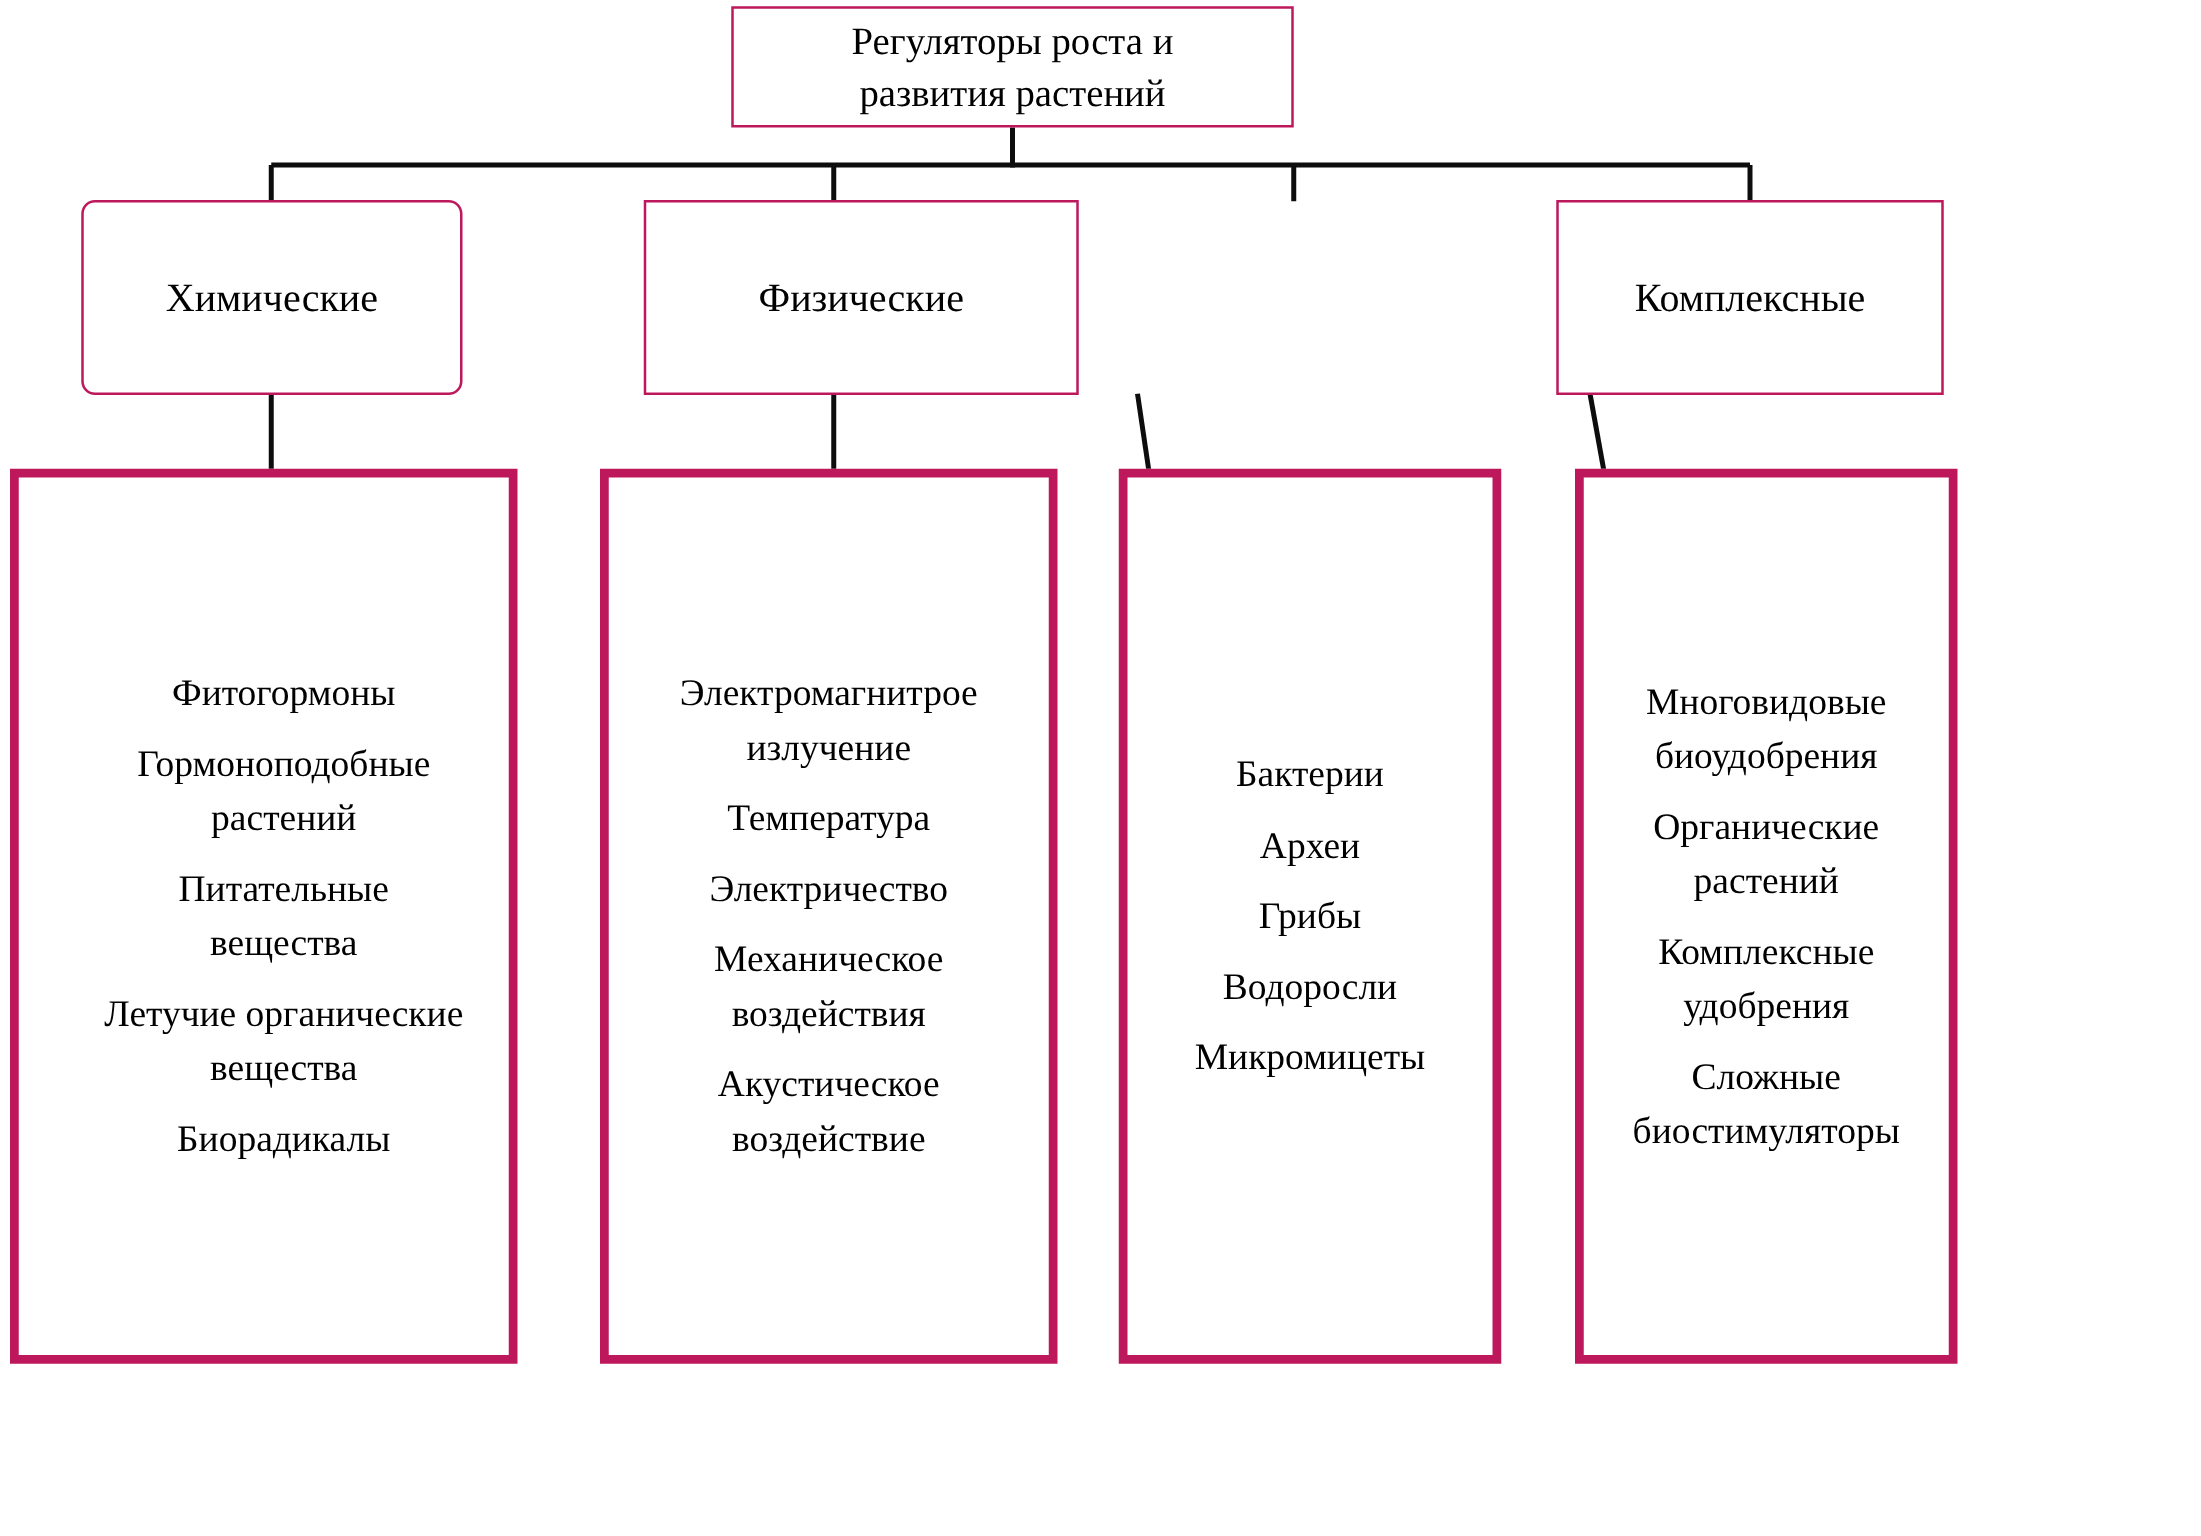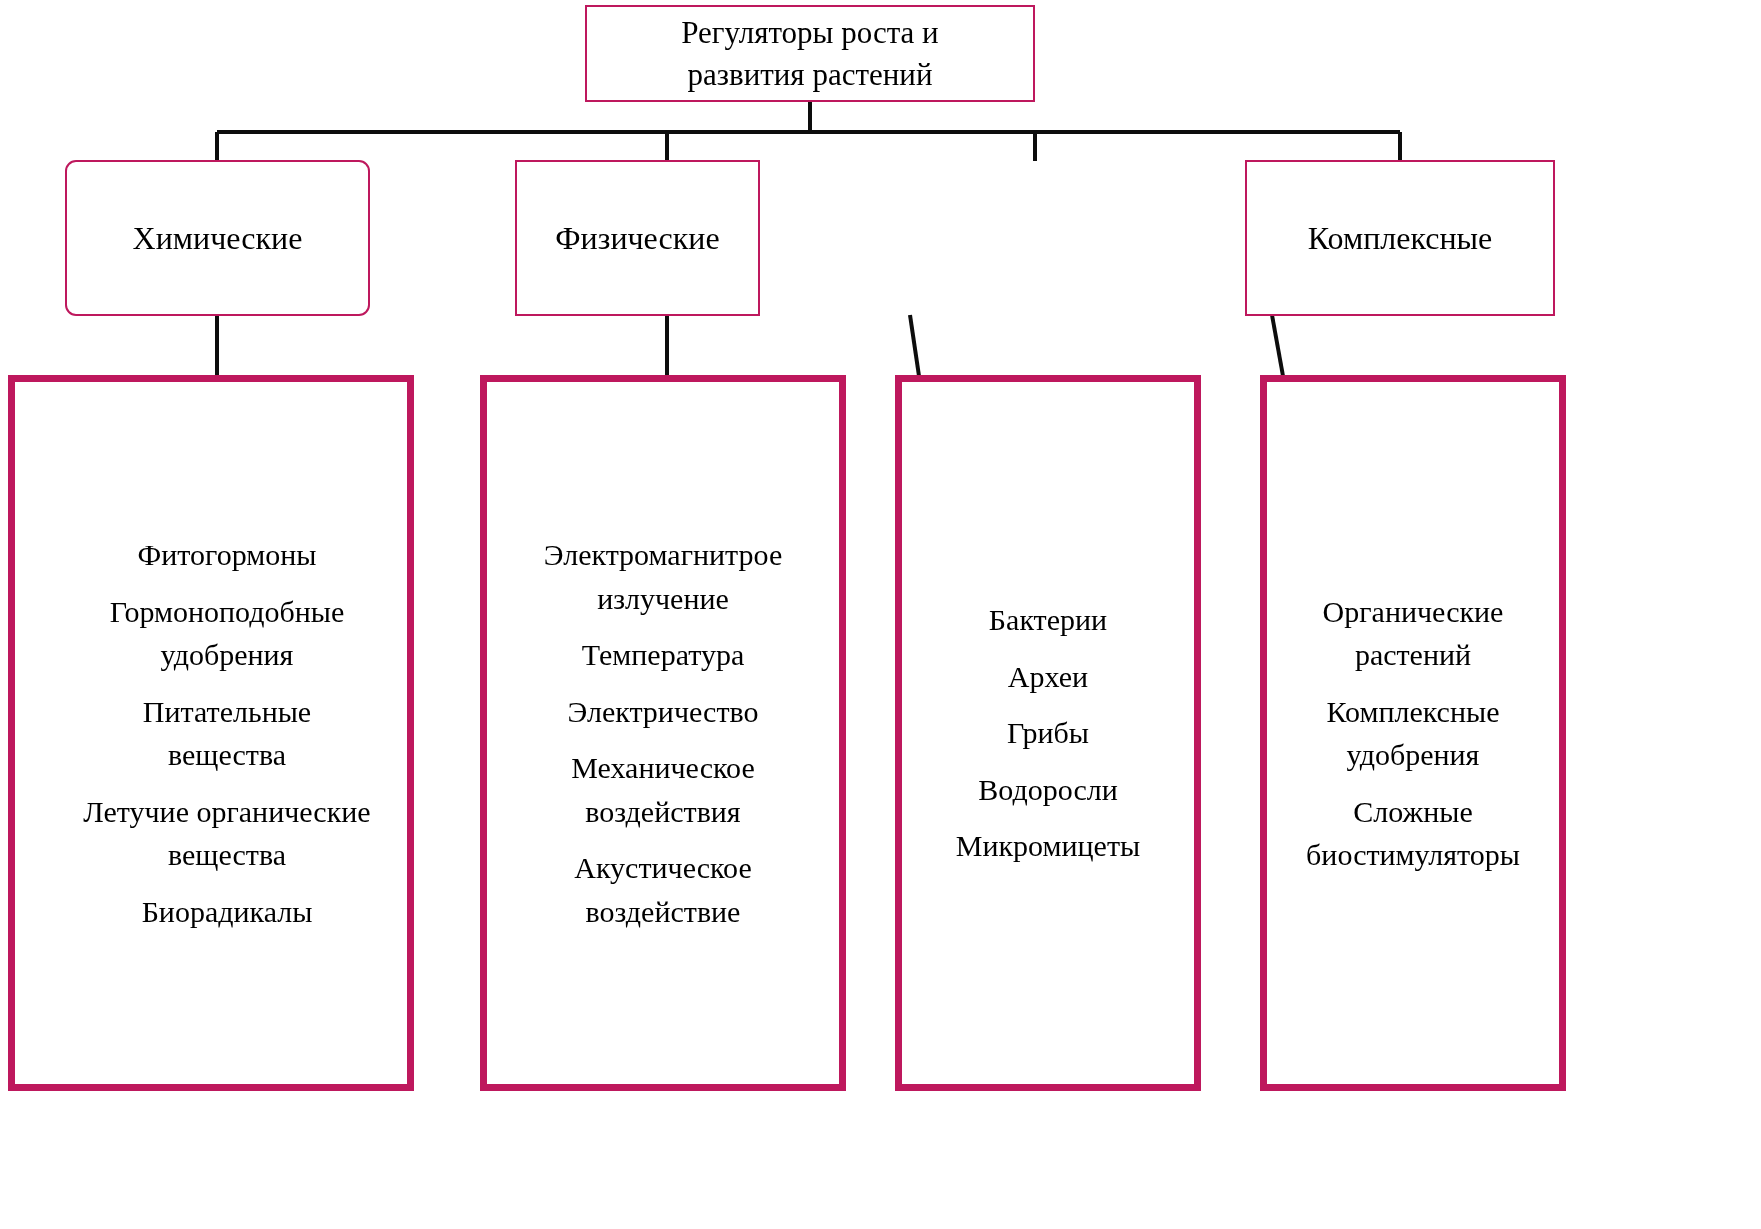--- a/index.html
+++ b/index.html
@@ -35,21 +35,21 @@
     width: 450px; height: 97px;
     font-size: 31px;
     line-height: 1.35;
   }
   .cat {
     top: 160px;
     height: 156px;
     font-size: 32px;
   }
   .cat-1 { left: 65px;   width: 305px; border-radius: 11px; }
-  .cat-2 { left: 515px;  width: 245px; }
+  .cat-2 { left: 515px;  width: 348px; }
   .cat-3 { left: 880px;  width: 310px; }
   .cat-4 { left: 1245px; width: 310px; }
   .detail {
     top: 375px;
     height: 716px;
     border-width: 7px;
     flex-direction: column;
     justify-content: center;
     gap: 13px;
     font-size: 30px;
@@ -97,21 +97,21 @@
   <div class="box cat cat-2">
     <span>Физические</span>
   </div>
   <div class="box cat cat-4">
     <span>Комплексные</span>
   </div>
 
   <div class="box detail det-1">
     <p>Фитогормоны</p>
     <p>Гормоноподобные
-удобрения</p>
+растений</p>
     <p>Питательные
 вещества</p>
     <p>Летучие органические
 вещества</p>
     <p>Биорадикалы</p>
   </div>
 
   <div class="box detail det-2">
     <p>Электромагнитрое
 излучение</p>
@@ -125,20 +125,22 @@
 
   <div class="box detail det-3">
     <p>Бактерии</p>
     <p>Археи</p>
     <p>Грибы</p>
     <p>Водоросли</p>
     <p>Микромицеты</p>
   </div>
 
   <div class="box detail det-4">
+    <p>Многовидовые
+биоудобрения</p>
     <p>Органические
 растений</p>
     <p>Комплексные
 удобрения</p>
     <p>Сложные
 биостимуляторы</p>
   </div>
 
 </div>
 

